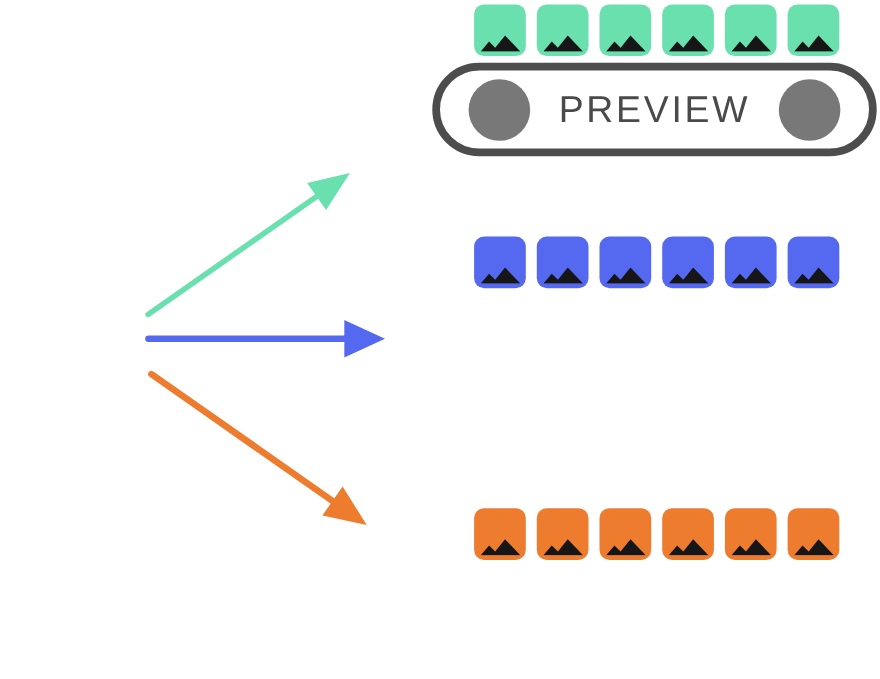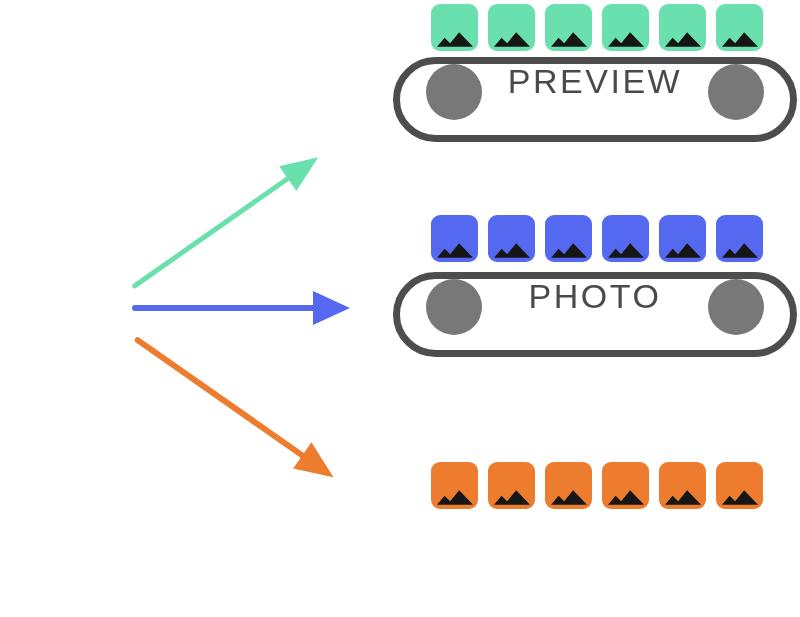--- a/index.html
+++ b/index.html
@@ -93,21 +93,21 @@
 
   .pill {
     position: absolute;
     left: 0;
     width: 404px;
     height: 85px;
     box-sizing: border-box;
     border: 7px solid var(--pill-border, #4d4d4d);
     border-radius: 50px;
     display: flex;
-    align-items: flex-start;
+    align-items: center;
     justify-content: space-between;
     padding: 0 26px;
   }
   .s0 .pill { top: 53px; }
   .s1 .pill { top: 57px; }
   .s2 .pill { top: 59px; }
 
   .reel-circle {
     width: 56px;
     height: 56px;
@@ -225,25 +225,20 @@
       <path class="mountain-path" d="M0,24 L11,11 L19,19 L32,3 L52,24 Z"></path>
     </svg>
   </div>
 
   <div class="frame">
     <svg class="mountain-svg" viewBox="0 0 52 24" aria-hidden="true">
       <path class="mountain-path" d="M0,24 L11,11 L19,19 L32,3 L52,24 Z"></path>
     </svg>
   </div>
 </div>
-    <div class="pill">
-      <span class="reel-circle"></span>
-      <span class="pill-label">PHOTO</span>
-      <span class="reel-circle"></span>
-    </div>
   </section>
 
   <section class="stream s2">
     <div class="frames" style="--accent: #ed7c2f;">
   <div class="frame">
     <svg class="mountain-svg" viewBox="0 0 52 24" aria-hidden="true">
       <path class="mountain-path" d="M0,24 L11,11 L19,19 L32,3 L52,24 Z"></path>
     </svg>
   </div>
 

